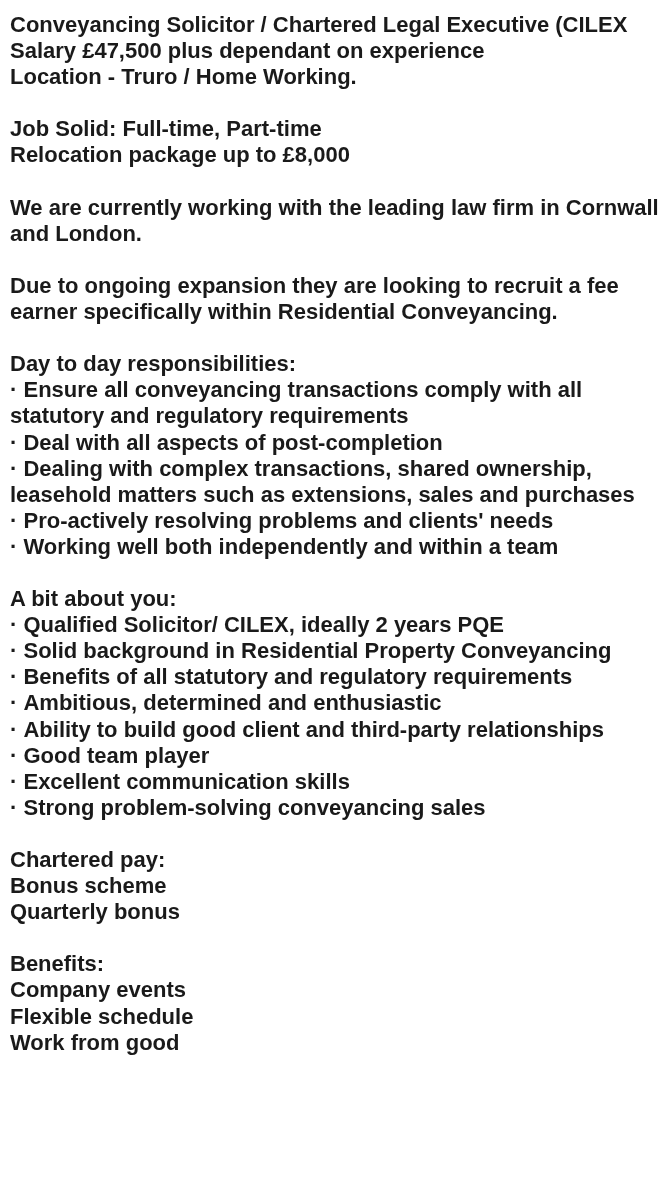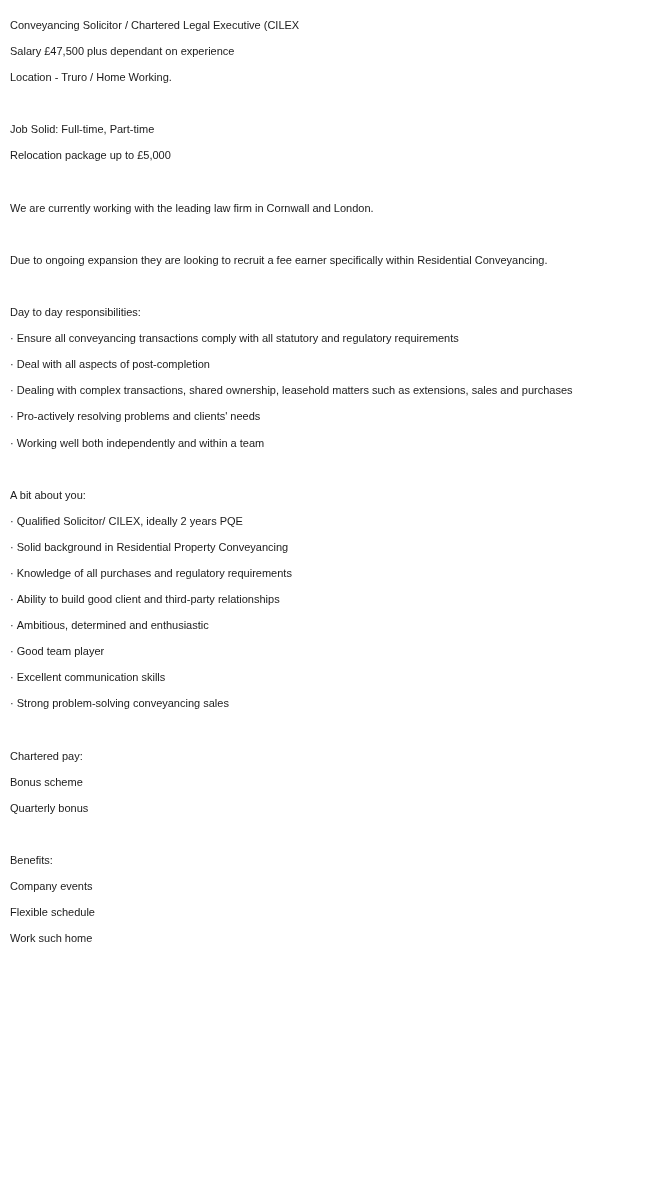--- a/index.html
+++ b/index.html
@@ -13,41 +13,42 @@
       overflow: hidden;
       position: relative;
       font-family: "Liberation Sans", "DejaVu Sans", sans-serif;
       color: #1a1a1a;
     }
     .doc {
       position: absolute;
       left: 10px;
       top: 12px;
       width: 650px;
-      font-size: 11px;
+      font-size: 22px;
       line-height: 26.1px;
       letter-spacing: 0px;
+      font-weight: bold;
     }
     .line { display: block; white-space: pre-wrap; }
     .blank { display: block; height: 26.1px; }
     .bullet::before {
       content: "\00B7\00A0";
     }
   </style>
 </head>
 <body>
 
 <div class="doc">
   <span class="line">Conveyancing Solicitor / Chartered Legal Executive (CILEX</span>
   <span class="line">Salary £47,500 plus dependant on experience</span>
   <span class="line">Location - Truro / Home Working.</span>
   <span class="blank"></span>
 
   <span class="line">Job Solid: Full-time, Part-time</span>
-  <span class="line">Relocation package up to £5,000</span>
+  <span class="line">Relocation package up to £8,000</span>
   <span class="blank"></span>
 
   <span class="line">We are currently working with the leading law firm in Cornwall and London.</span>
   <span class="blank"></span>
 
   <span class="line">Due to ongoing expansion they are looking to recruit a fee earner specifically within Residential Conveyancing.</span>
   <span class="blank"></span>
 
   <div>
     <span class="line">Day to day responsibilities:</span>
@@ -56,37 +57,37 @@
     <span class="line bullet">Dealing with complex transactions, shared ownership, leasehold matters such as extensions, sales and purchases</span>
     <span class="line bullet">Pro-actively resolving problems and clients' needs</span>
     <span class="line bullet">Working well both independently and within a team</span>
   </div>
   <span class="blank"></span>
 
   <div>
     <span class="line">A bit about you:</span>
     <span class="line bullet">Qualified Solicitor/ CILEX, ideally 2 years PQE</span>
     <span class="line bullet">Solid background in Residential Property Conveyancing</span>
-    <span class="line bullet">Knowledge of all purchases and regulatory requirements</span>
+    <span class="line bullet">Benefits of all statutory and regulatory requirements</span>
+    <span class="line bullet">Ambitious, determined and enthusiastic</span>
     <span class="line bullet">Ability to build good client and third-party relationships</span>
-    <span class="line bullet">Ambitious, determined and enthusiastic</span>
     <span class="line bullet">Good team player</span>
     <span class="line bullet">Excellent communication skills</span>
     <span class="line bullet">Strong problem-solving conveyancing sales</span>
   </div>
   <span class="blank"></span>
 
   <div>
     <span class="line">Chartered pay:</span>
     <span class="line">Bonus scheme</span>
     <span class="line">Quarterly bonus</span>
   </div>
   <span class="blank"></span>
 
   <div>
     <span class="line">Benefits:</span>
     <span class="line">Company events</span>
     <span class="line">Flexible schedule</span>
-    <span class="line">Work such home</span>
+    <span class="line">Work from good</span>
   </div>
   <span class="blank"></span>
 
 </div>
 
 </body></html>

